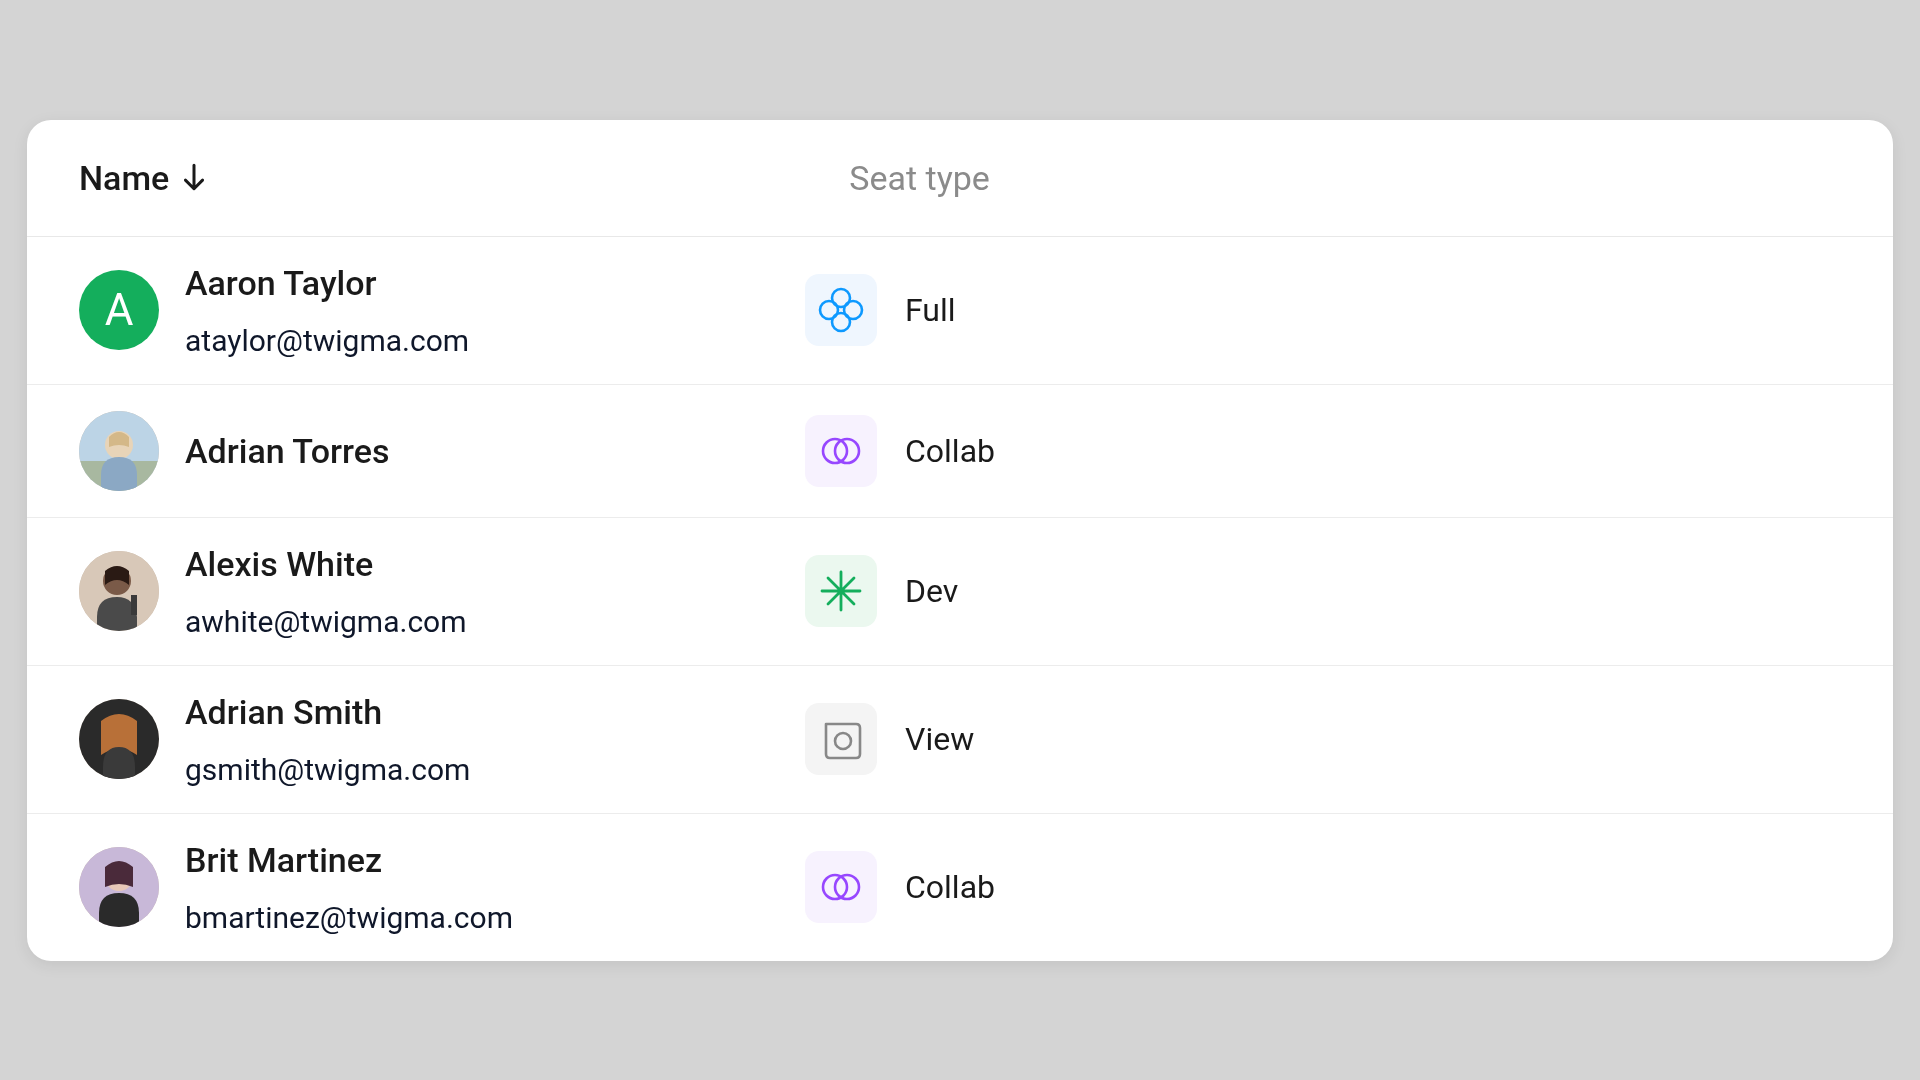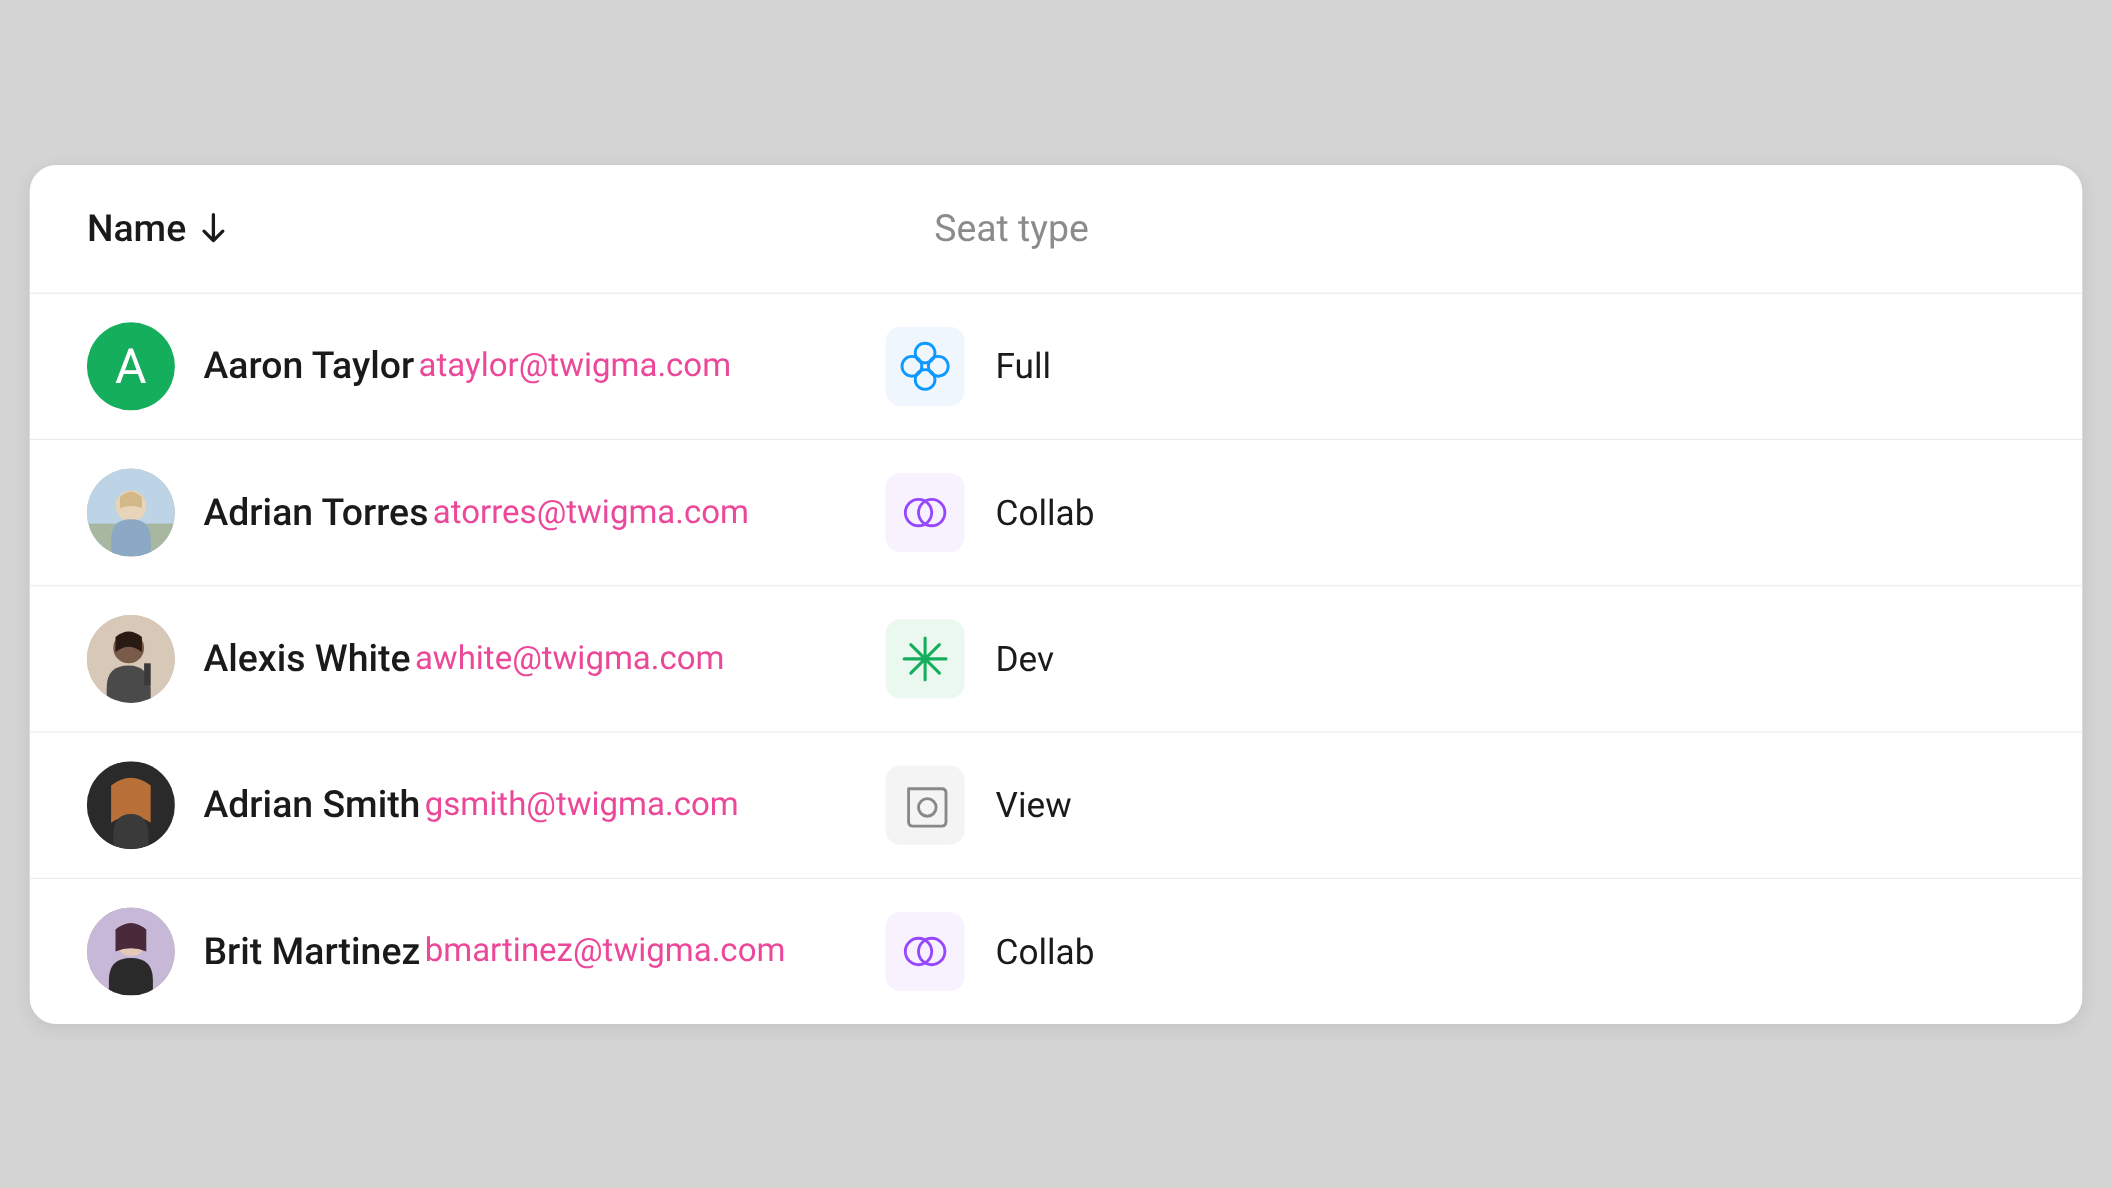--- a/index.html
+++ b/index.html
@@ -64,33 +64,32 @@
   font-weight: 400;
   color: #fff;
   overflow: hidden;
 }
 .avatar-green { background: #14ae5c; }
 .avatar-photo { background: #c8b8a8; }
 .avatar svg { width: 100%; height: 100%; }
 .name-col {
   margin-left: 26px;
   display: flex;
-  flex-direction: row;
-  gap: 4px;
+  flex-direction: column;
+  gap: 20px;
   width: 620px;
-  align-items: center;
 }
 .person-name {
   font-size: 34px;
   font-weight: 500;
   color: #1a1a1a;
 }
 .person-email {
   font-size: 30px;
-  color: #ec4899;
+  color: #0f172a;
 }
 .seat-col {
   display: flex;
   align-items: center;
   gap: 28px;
 }
 .seat-icon {
   width: 72px;
   height: 72px;
   border-radius: 14px;
@@ -154,21 +153,20 @@
       <svg viewBox="0 0 80 80">
         <rect width="80" height="80" fill="#bcd4e6"></rect>
         <rect y="50" width="80" height="30" fill="#a8b8a0"></rect>
         <circle cx="40" cy="34" r="14" fill="#e8d4b8"></circle>
         <path d="M30 26 Q40 16 50 26 L50 36 Q40 32 30 36 Z" fill="#d4b888"></path>
         <path d="M22 64 Q22 46 40 46 Q58 46 58 64 L58 80 L22 80 Z" fill="#8ba8c4"></path>
       </svg>
     </div>
     <div class="name-col">
       <span class="person-name">Adrian Torres</span>
-      <span class="person-email">atorres@twigma.com</span>
     </div>
     <div class="seat-col">
       <span class="seat-icon seat-icon-collab">
         <svg width="50" height="50" viewBox="0 0 50 50" fill="none">
           <circle cx="19" cy="25" r="12" stroke="#9747ff" stroke-width="2.6"></circle>
           <circle cx="31" cy="25" r="12" stroke="#9747ff" stroke-width="2.6"></circle>
         </svg>
       </span>
       <span class="seat-label">Collab</span>
     </div>

